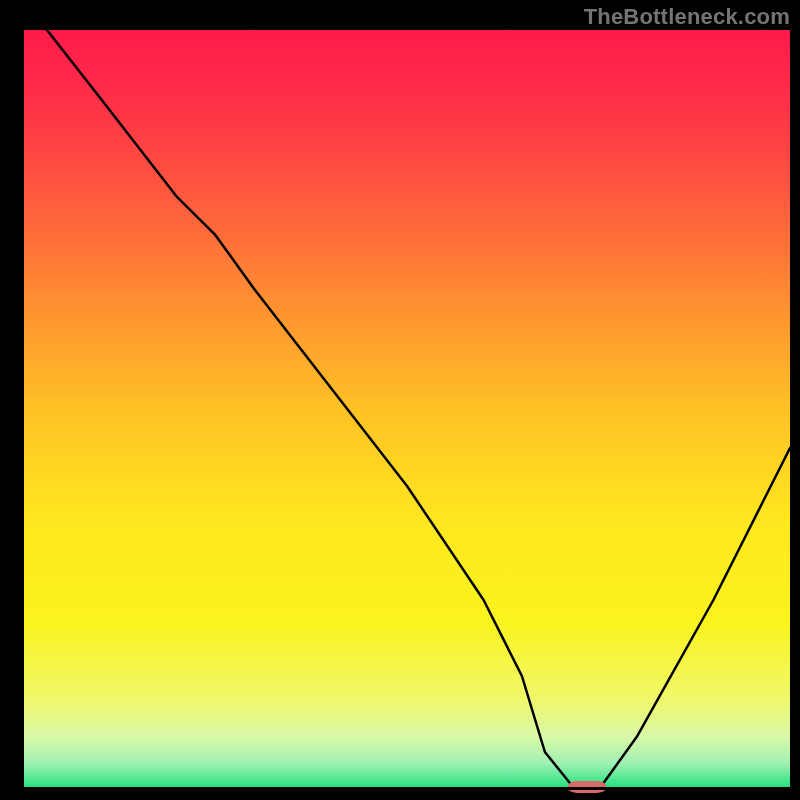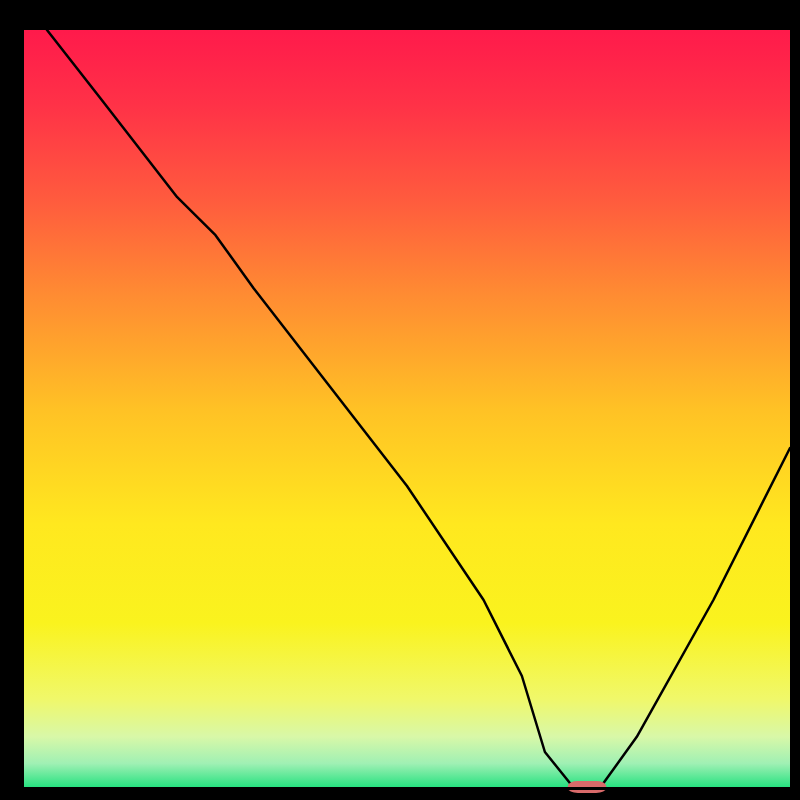--- a/index.html
+++ b/index.html
@@ -30,20 +30,21 @@
     position: absolute;
     left: 0;
     top: 0;
   }
 </style>
 </head>
 <body>
 
 <div class="container">
 
+  <div class="watermark">TheBottleneck.com</div>
 
   <svg class="chart" width="800" height="800" viewBox="0 0 800 800">
 
     <defs>
       <linearGradient id="bg-grad" x1="0" y1="0" x2="0" y2="1">
 
       <stop offset="0%" stop-color="#ff1a4b"></stop>
           <stop offset="10%" stop-color="#ff3247"></stop>
           <stop offset="22%" stop-color="#ff5a3e"></stop>
           <stop offset="35%" stop-color="#ff8c32"></stop>

